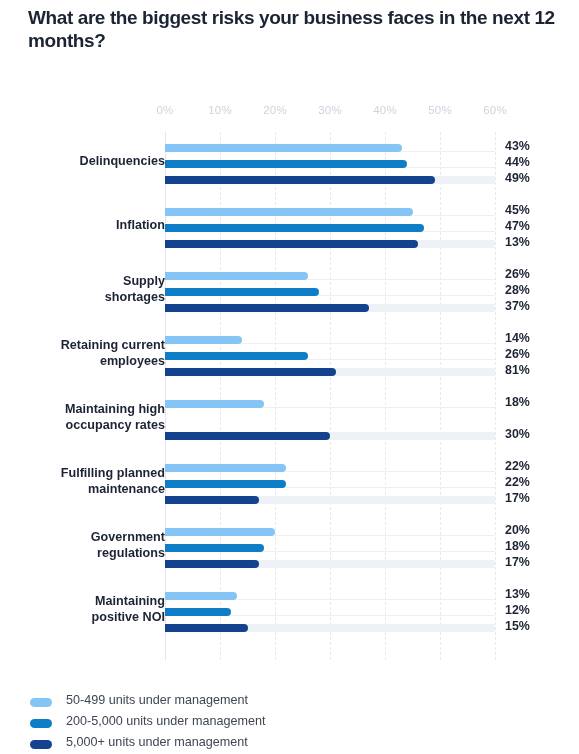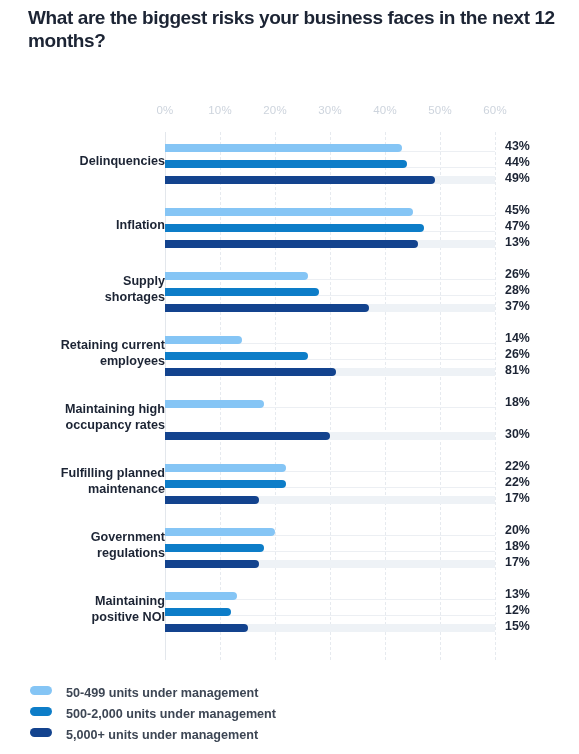--- a/index.html
+++ b/index.html
@@ -146,23 +146,22 @@
 
   
   .legend {
     position: absolute;
     left: 30px;
     top: 686px;
     width: 520px;
   }
   .legend-item {
     display: flex;
-    align-items: flex-start;
+    align-items: flex-end;
     height: 21px;
-    font-weight: bold;
   }
   .swatch {
     width: 22px;
     height: 9px;
     border-radius: 5px;
     margin-right: 14px;
     flex: 0 0 auto;
   }
   .swatch.s0 { background: #85c5f5; }
   .swatch.s1 { background: #0d7dc8; }
@@ -385,21 +384,21 @@
       </div>
     </div>
 
   <div class="legend" id="legend">
       <div class="legend-item">
         <span class="swatch s0"></span>
         <span class="legend-label">50-499 units under management</span>
       </div>
       <div class="legend-item">
         <span class="swatch s1"></span>
-        <span class="legend-label">500-2,000 units under management</span>
+        <span class="legend-label">200-5,000 units under management</span>
       </div>
       <div class="legend-item">
         <span class="swatch s2"></span>
         <span class="legend-label">5,000+ units under management</span>
       </div>
     </div>
 
 </div>
 
 </body></html>

